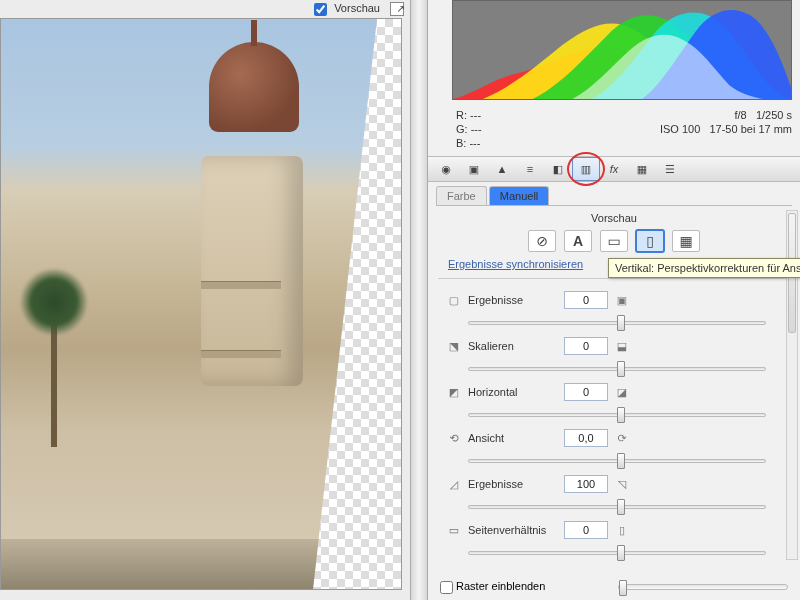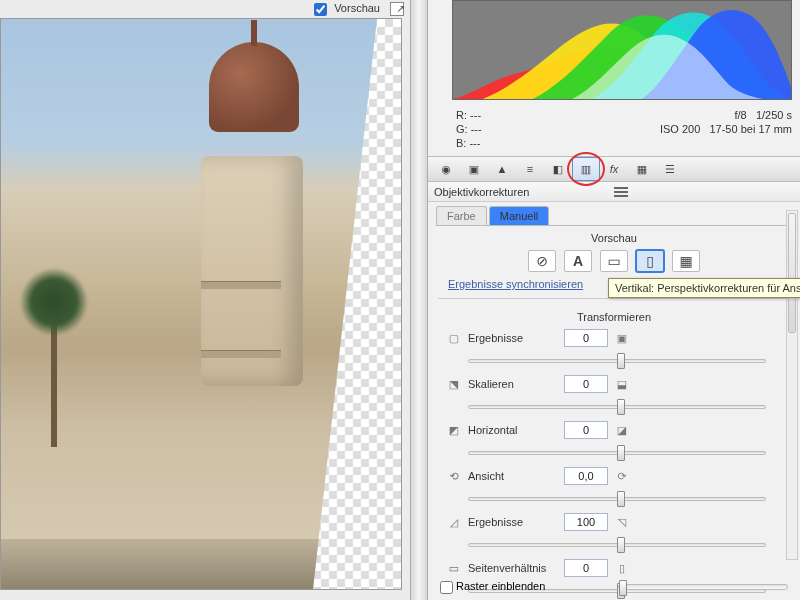--- a/index.html
+++ b/index.html
@@ -125,42 +125,38 @@
   </div>
 
   <div class="meta">
     <div class="meta-col">
       <div>R:   ---</div>
       <div>G:   ---</div>
       <div>B:   ---</div>
     </div>
     <div class="meta-col center">
       <div><span>f/8</span>&nbsp;&nbsp;&nbsp;<span>1/250 s</span></div>
-      <div><span>ISO 200</span>&nbsp;&nbsp;&nbsp;<span>17-50 bei 17 mm</span></div>
+      <div><span>ISO 100</span>&nbsp;&nbsp;&nbsp;<span>17-50 bei 17 mm</span></div>
     </div>
   </div>
 
   <div class="toolbar">
     <div class="tool">◉</div>
     <div class="tool">▣</div>
     <div class="tool">▲</div>
     <div class="tool">≡</div>
     <div class="tool">◧</div>
     <div class="tool sel">▥<div class="red-circle"></div></div>
     <div class="tool">
         <i>fx</i>
       </div>
     <div class="tool">▦</div>
     <div class="tool">☰</div>
   </div>
 
-  <div class="panel-title-row">
-    <span>Objektivkorrekturen</span>
-    <span class="menu-icon"></span>
-  </div>
 
   <div class="tabs">
     <div class="tab inactive">Farbe</div>
     <div class="tab active">Manuell</div>
   </div>
   <div class="tab-underline"></div>
 
   <div class="section">
     <div class="section-title">Vorschau</div>
     <div class="upright-row">
@@ -171,21 +167,20 @@
       <div class="upright-btn">▦</div>
     </div>
     <div><span class="sync-link">Ergebnisse synchronisieren</span></div>
     <div class="tooltip"><span>Vertikal: Perspektivkorrekturen für
 Ansicht anwenden</span></div>
   </div>
 
   <hr class="sep">
 
   <div class="section">
-    <div class="section-title">Transformieren</div>
 
     <div class="slider-row">
       <span class="side-icon">▢</span>
       <span class="slider-label">Ergebnisse</span>
       <div class="value-box">0</div>
       <span class="side-icon right-icon">▣</span>
     </div>
     <div class="slider-row">
         <span class="side-icon"></span>
         <div class="slider-track">

